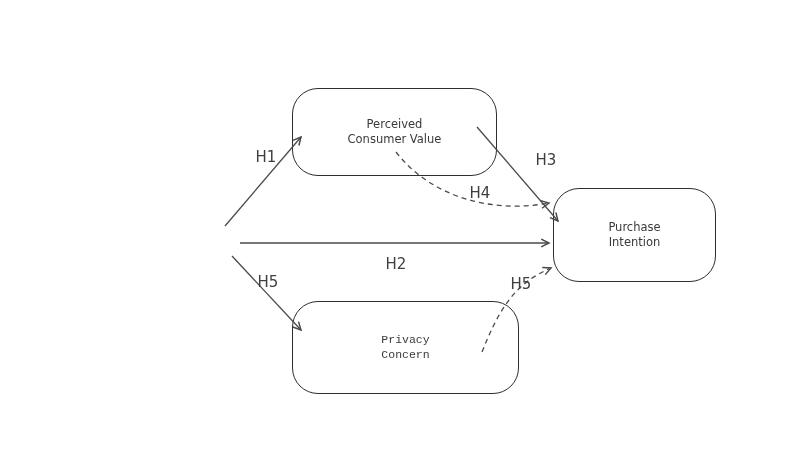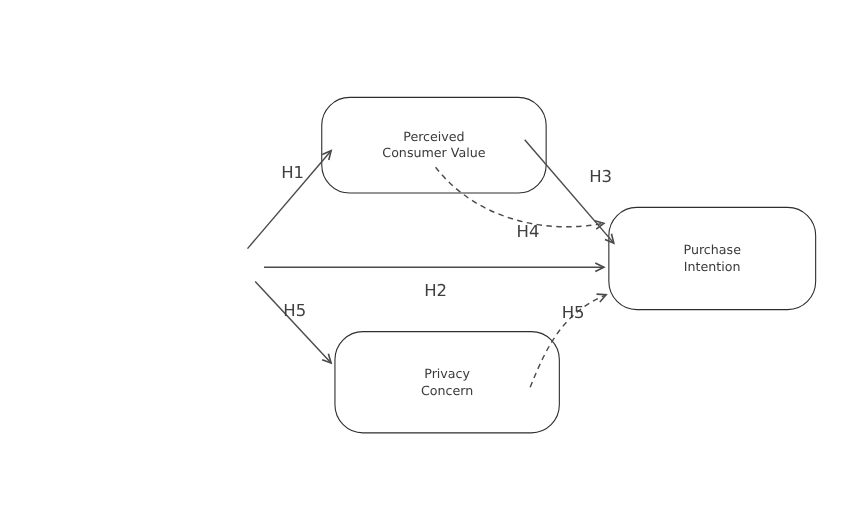--- a/index.html
+++ b/index.html
@@ -30,22 +30,22 @@
     white-space: pre-line;
     text-align: center;
     font-size: 11.5px;
     line-height: 1.28;
     color: #3a3a3a;
   }
   .node.highlight { background: #e3eef8; }
 
   #node-ai        { left: 36px;  top: 189px; width: 204px; height: 92px; }
   #node-pcv       { left: 292px; top: 74px;  width: 205px; height: 88px; margin-top: 14px; }
-  #node-pi        { left: 553px; top: 188px; width: 189px; height: 94px; }
-  #node-privacy   { left: 304px; top: 301px; width: 205px; height: 93px; }
+  #node-pi        { left: 553px; top: 188px; width: 163px; height: 94px; }
+  #node-privacy   { left: 292px; top: 301px; width: 227px; height: 93px; font-family: Liberation Mono, monospace; }
 
   svg.edges-layer {
     position: absolute;
     left: 0; top: 0;
     width: 789px; height: 471px;
     z-index: 2;
     pointer-events: none;
   }
   .edge {
     fill: none;
@@ -58,21 +58,21 @@
     position: absolute;
     transform: translate(-50%, -50%);
     font-size: 15px;
     color: #3f3f3f;
     z-index: 3;
     pointer-events: none;
   }
   #label-h1  { left: 266px; top: 157px; }
   #label-h2  { left: 396px; top: 226px; margin-top: 38px; }
   #label-h3  { left: 522px; top: 160px; margin-left: 24px; }
-  #label-h4  { left: 480px; top: 193px; margin-top: 17px; }
+  #label-h4  { left: 480px; top: 193px; }
   #label-h5  { left: 268px; top: 282px; }
   #label-h5b { left: 521px; top: 284px; }
 </style>
 </head>
 <body>
 
 <div id="diagram">
 
 
   <div class="node" id="node-pcv">

